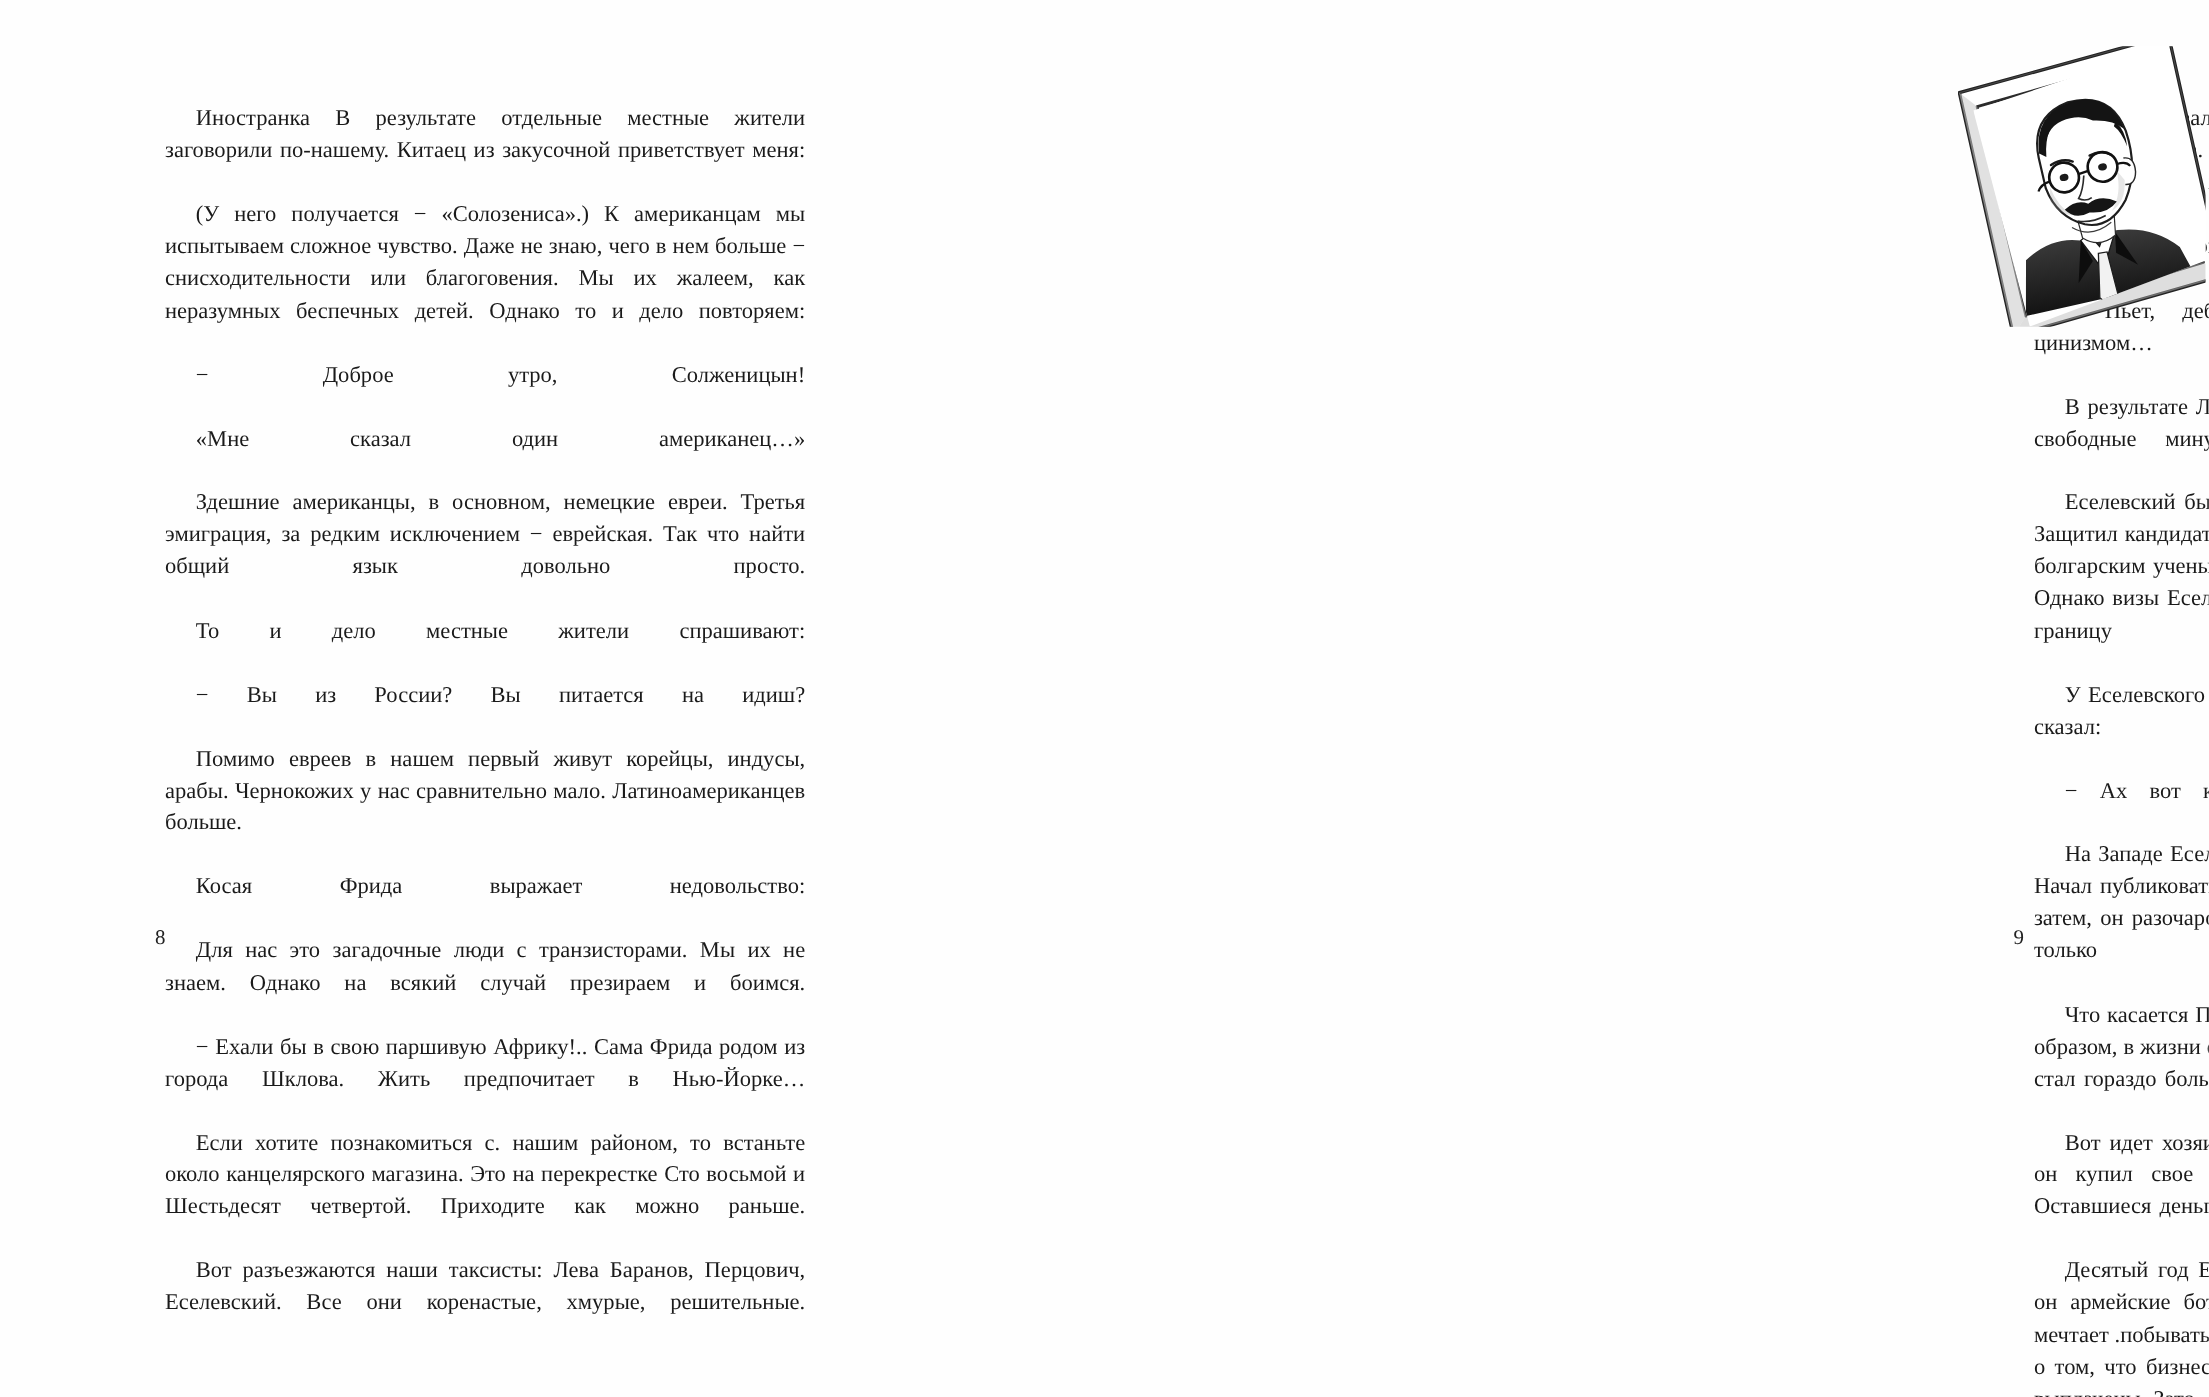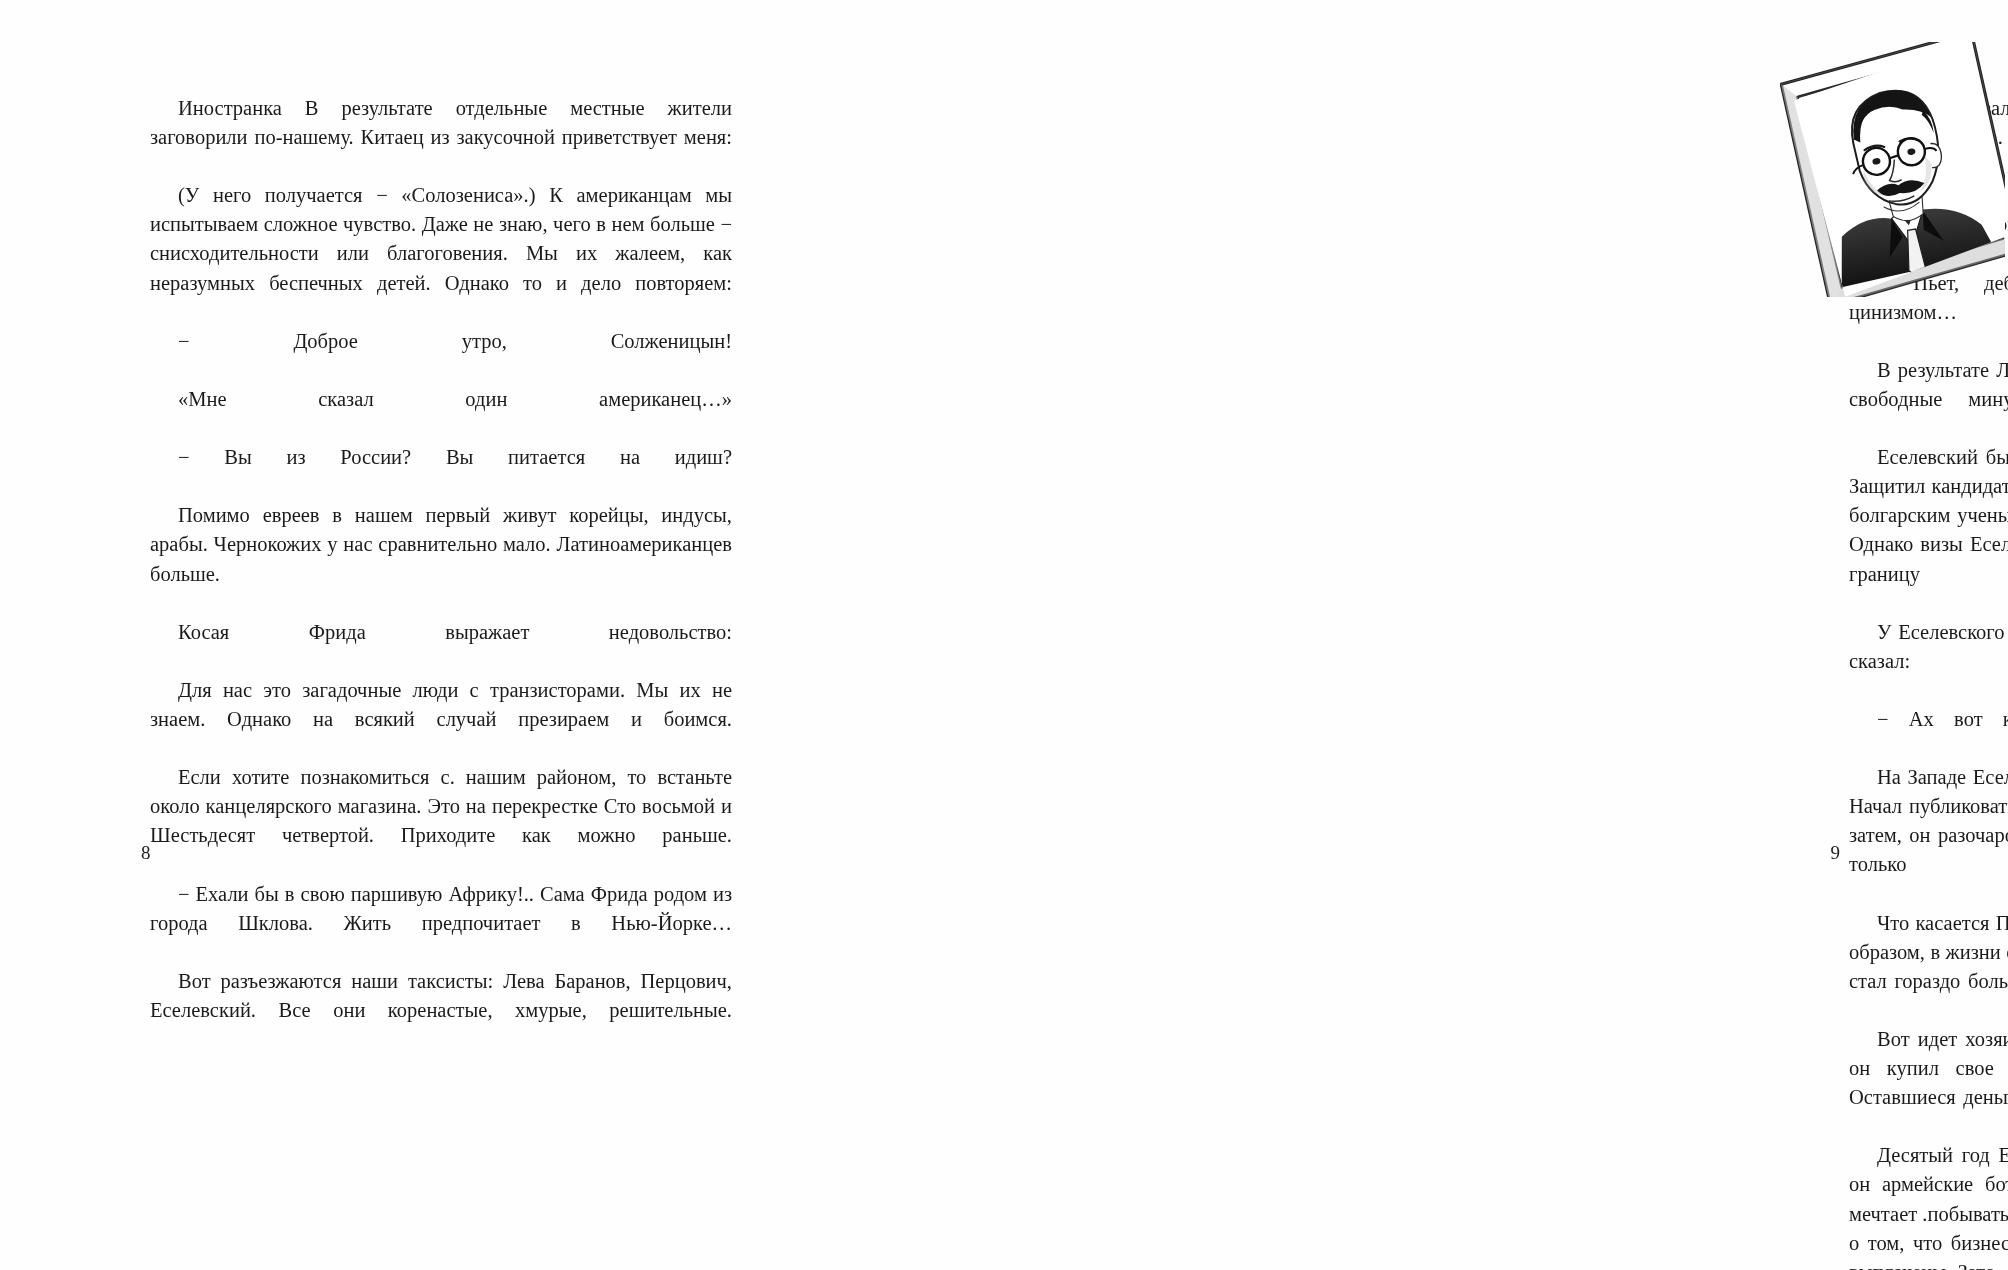--- a/index.html
+++ b/index.html
@@ -102,26 +102,28 @@
 <div class="scan-sheet">
   <div class="spread">
 
     <div class="page page-left">
 
       <div class="text-block">
         <p>Иностранка В результате отдельные местные жители заговорили по-нашему. Китаец из закусочной приветствует меня:</p>
         <p>(У него получается − «Солозениса».) К американцам мы испытываем сложное чувство. Даже не знаю, чего в нем больше − снисходительности или благоговения. Мы их жалеем, как неразумных беспечных детей. Однако то и дело повторяем:</p>
         <p>− Доброе утро, Солженицын!</p>
         <p>«Мне сказал один американец…»</p>
+        <p>Здешние американцы, в основном, немецкие евреи. Третья эмиграция, за редким исключением − еврейская. Так что найти общий язык довольно просто.</p>
+        <p>То и дело местные жители спрашивают:</p>
         <p>− Вы из России? Вы питается на идиш?</p>
         <p>Помимо евреев в нашем первый живут корейцы, индусы, арабы. Чернокожих у нас сравнительно мало. Латиноамериканцев больше.</p>
         <p>Косая Фрида выражает недовольство:</p>
         <p>Для нас это загадочные люди с транзисторами. Мы их не знаем. Однако на всякий случай презираем и боимся.</p>
+        <p>− Ехали бы в свою паршивую Африку!.. Сама Фрида родом из города Шклова. Жить предпочитает в Нью-Йорке…</p>
         <p>Если хотите познакомиться с. нашим районом, то встаньте около канцелярского магазина. Это на перекрестке Сто восьмой и Шестьдесят четвертой. Приходите как можно раньше.</p>
-        <p>− Ехали бы в свою паршивую Африку!.. Сама Фрида родом из города Шклова. Жить предпочитает в Нью-Йорке…</p>
         <p>Вот разъезжаются наши таксисты: Лева Баранов, Перцович, Еселевский. Все они коренастые, хмурые, решительные.</p>
 
       </div>
 
       <div class="folio">8</div>
     </div>
 
     <div class="page page-right">
 
       <div class="text-block">

